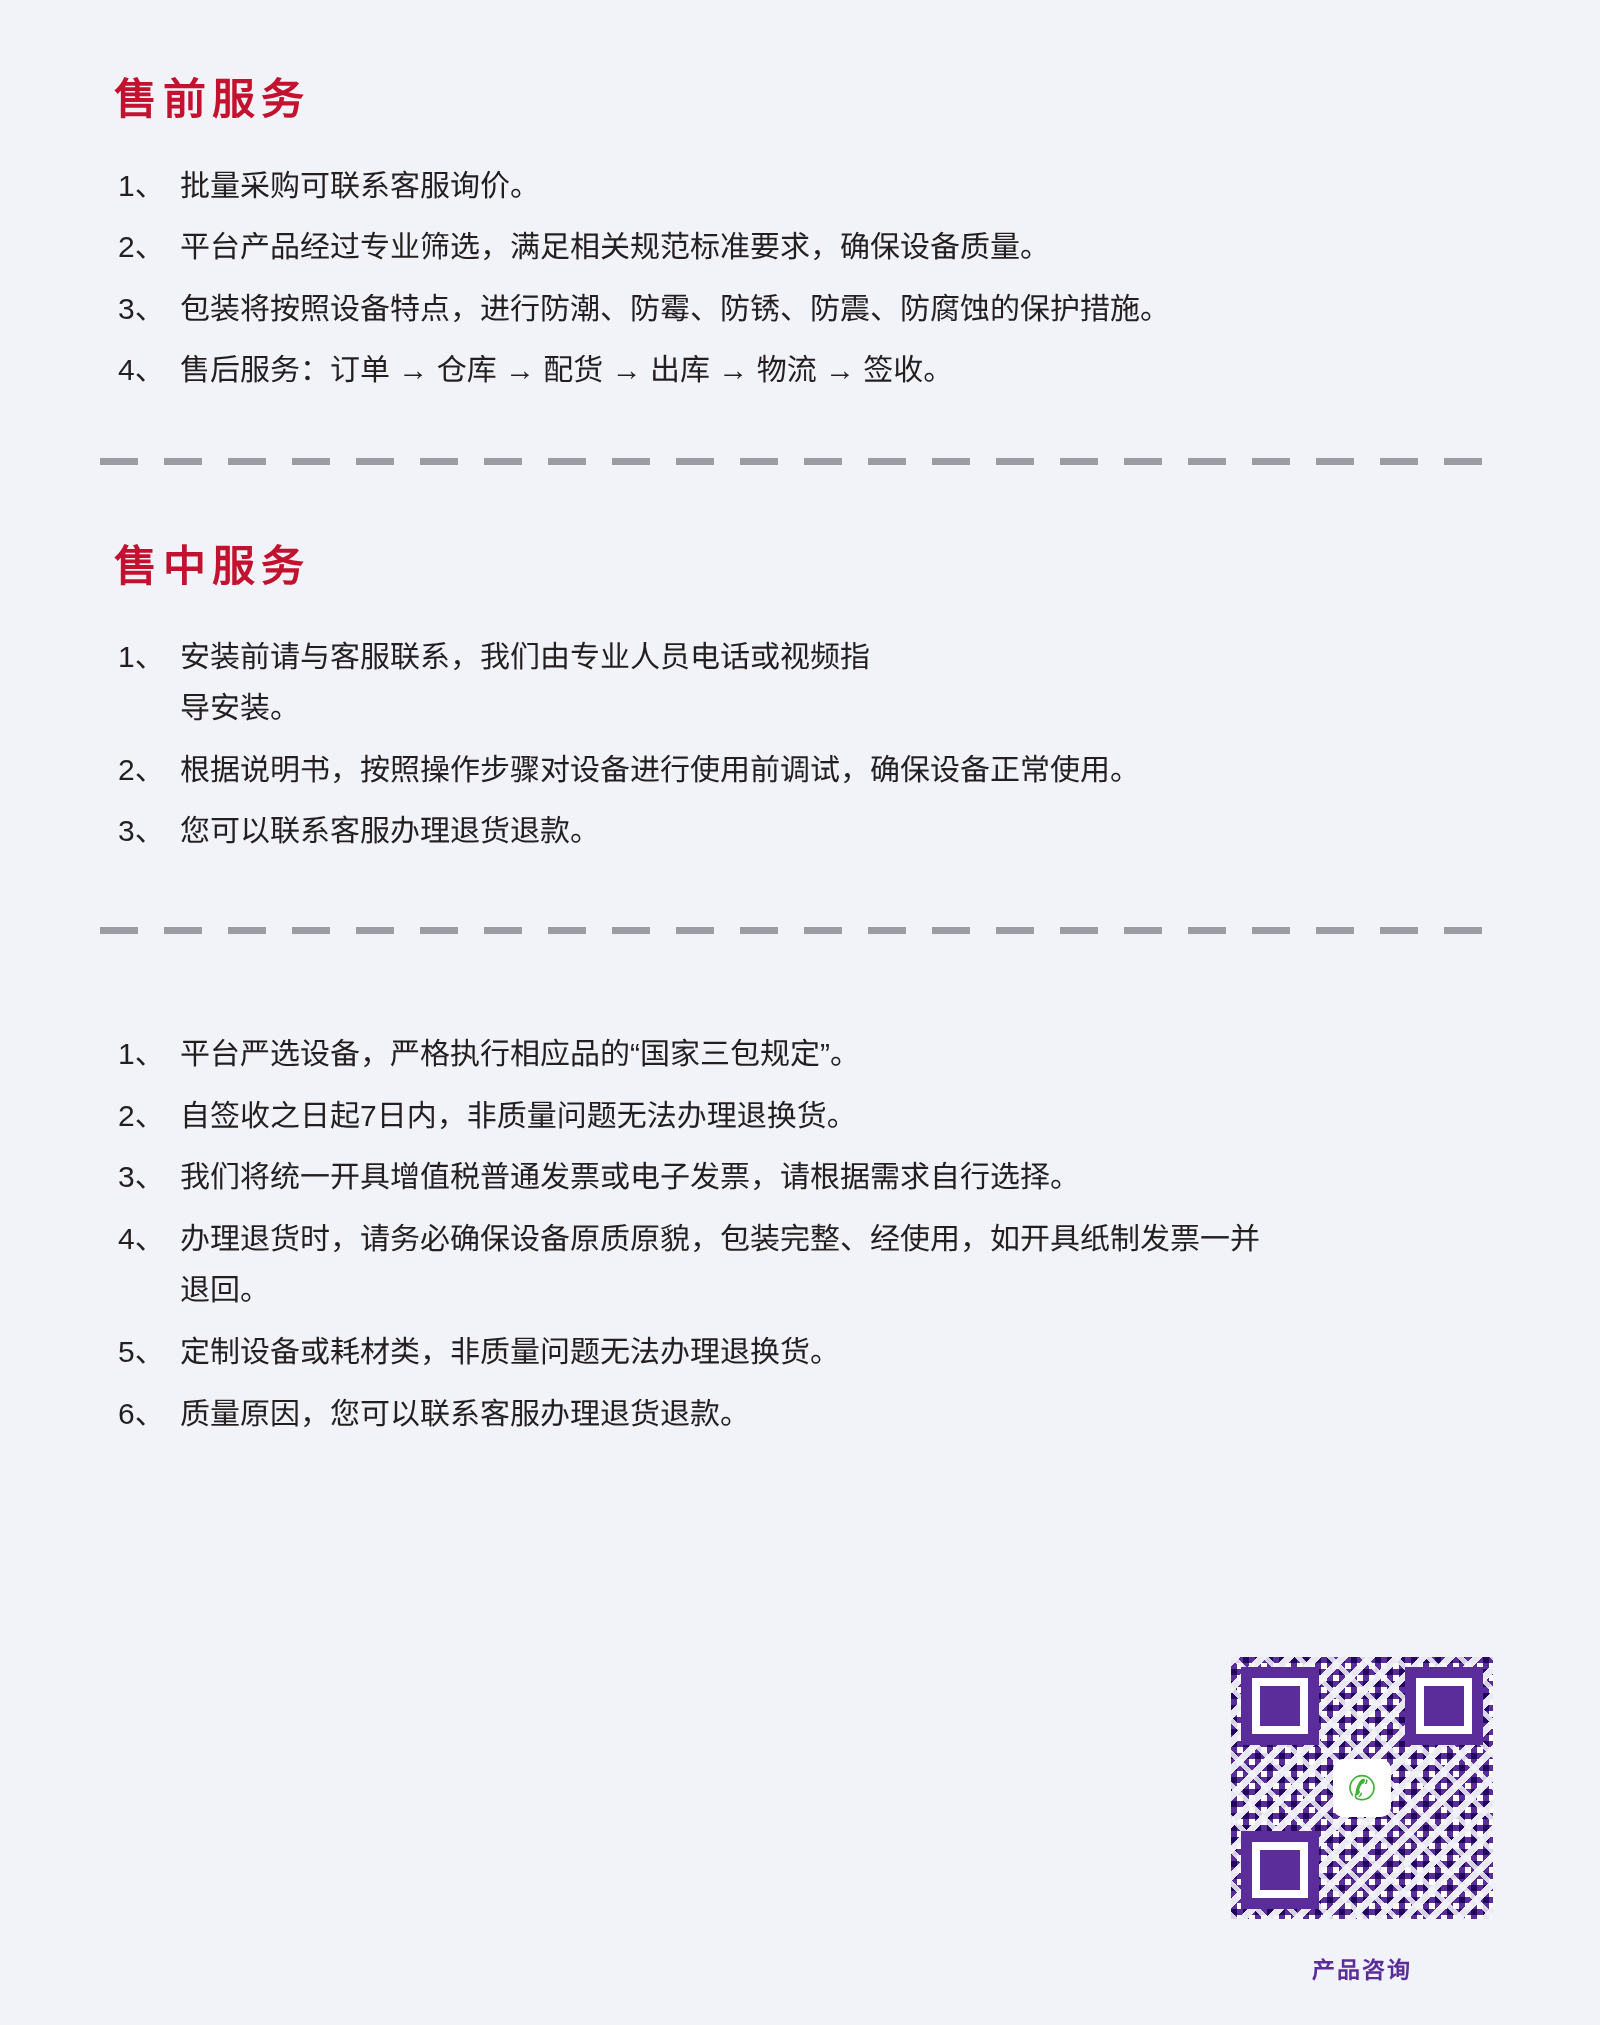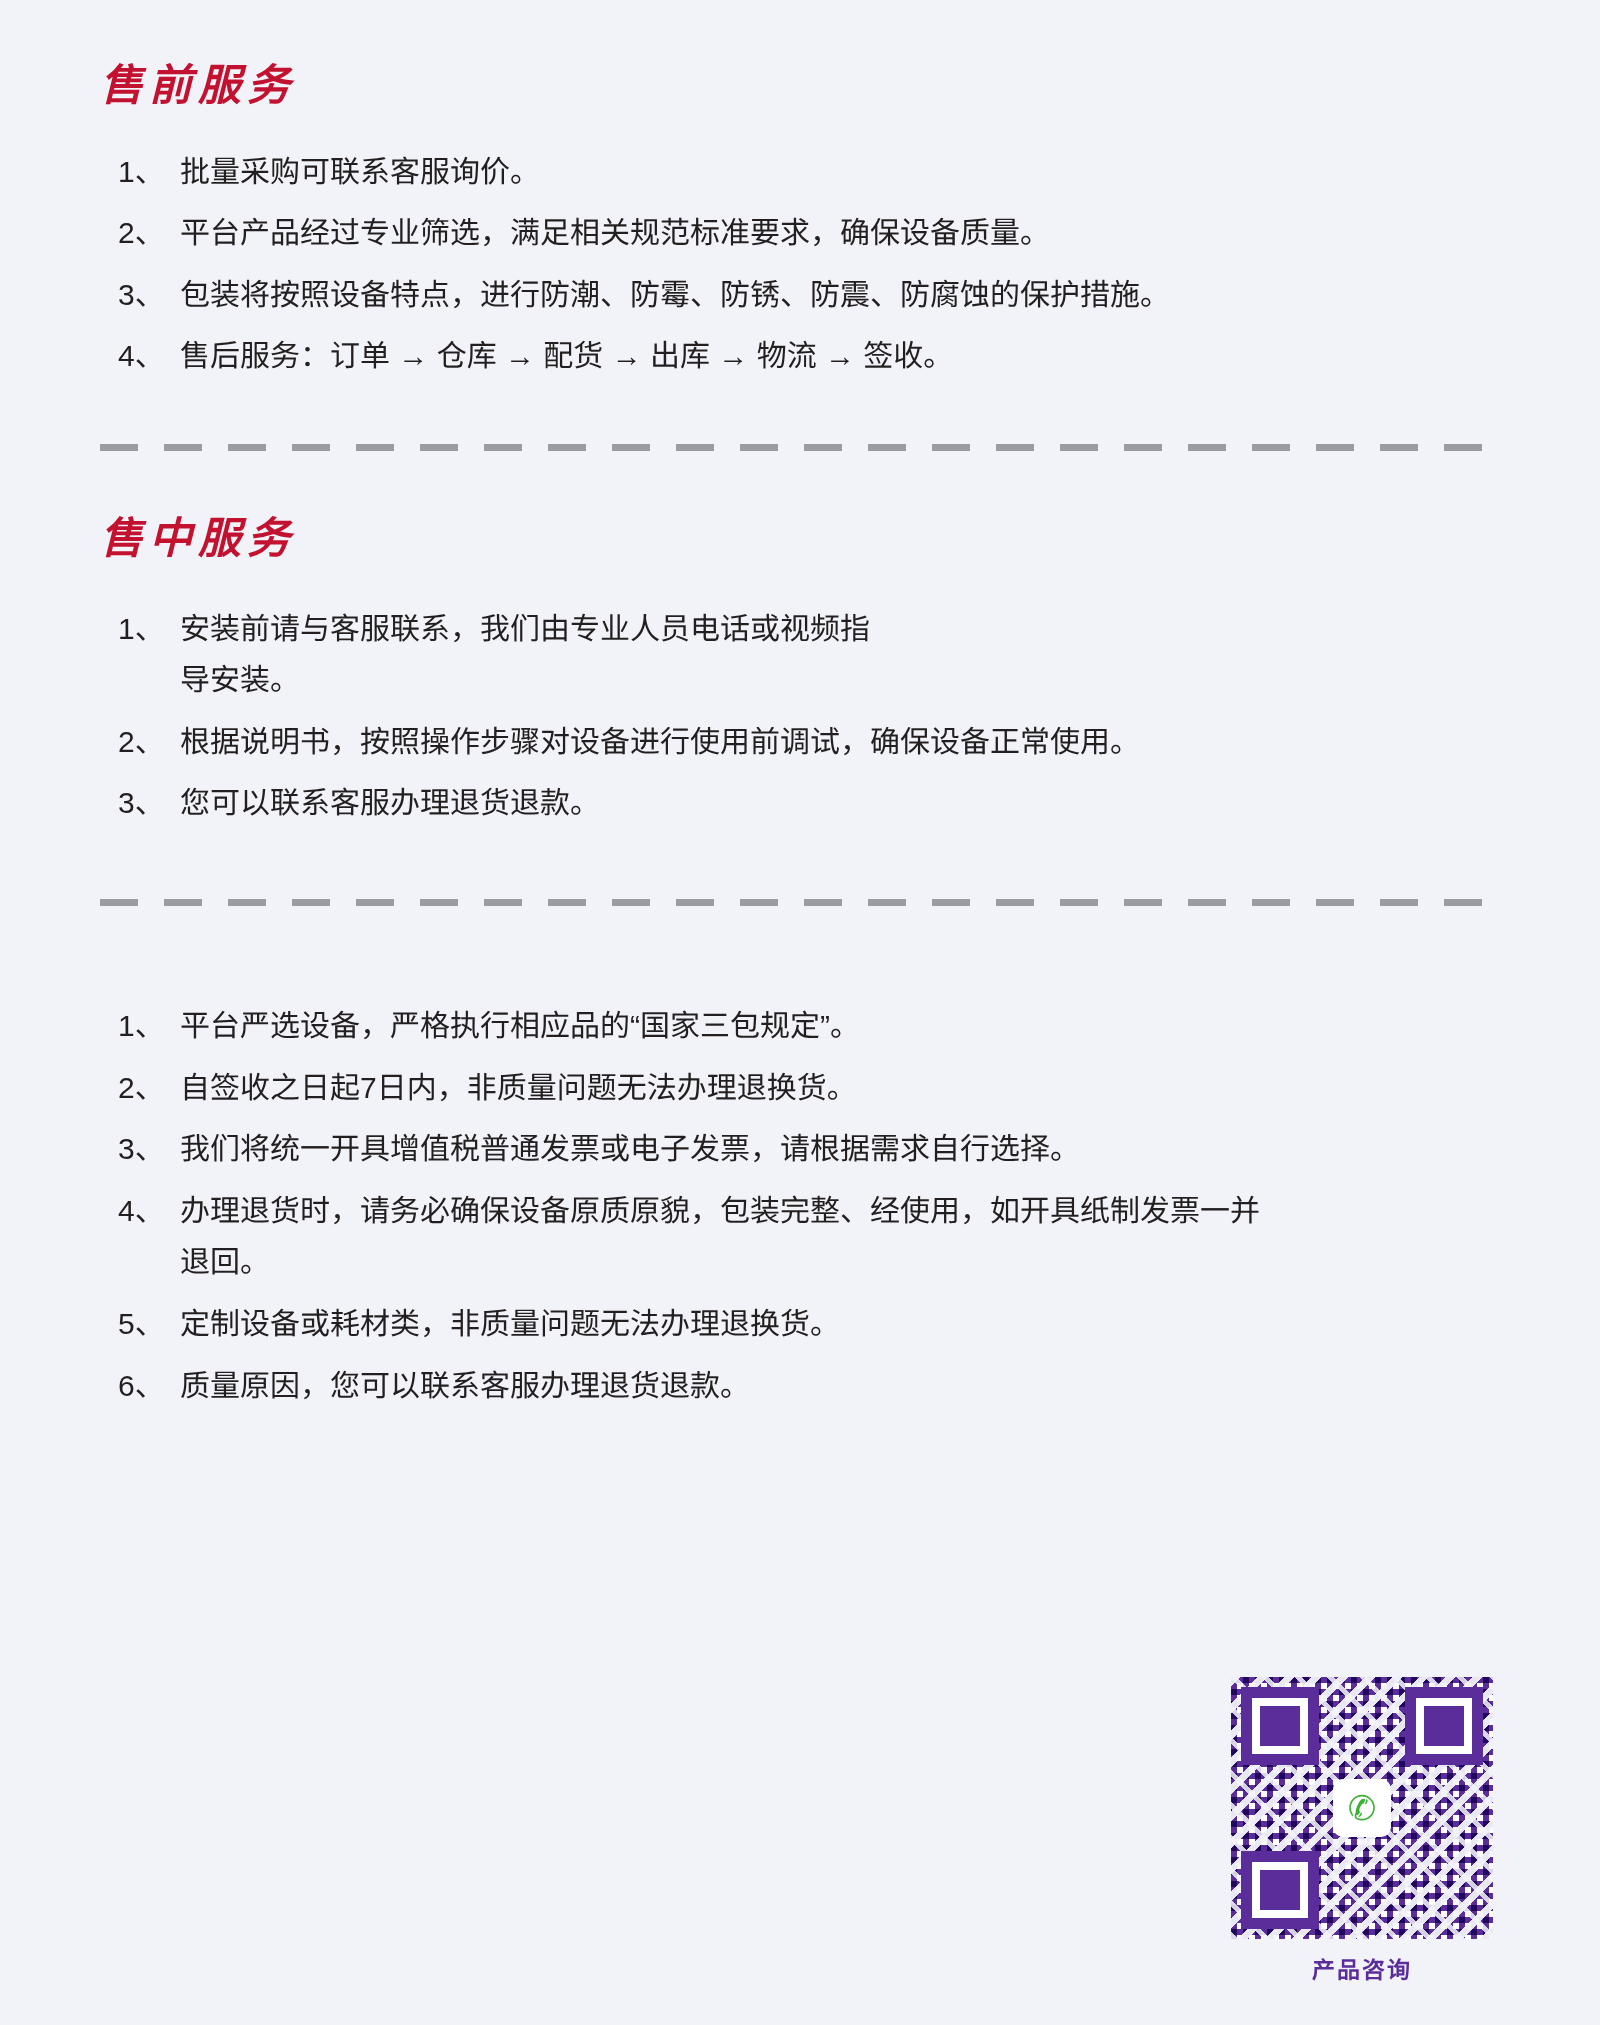--- a/index.html
+++ b/index.html
@@ -22,23 +22,22 @@
     padding: 0 100px;
   }
   .section {
     position: relative;
   }
   .section-title {
     color: #c21230;
     font-size: 43px;
     font-weight: bold;
     letter-spacing: 6px;
-    margin: 0;
+    margin: 14px;
     line-height: 1.2;
-    font-style: italic;
   }
   .s1 { padding-top: 60px; }
   .s2 { padding-top: 62px; }
   .s3 { padding-top: 62px; }
 
   .list {
     list-style: none;
     margin: 0;
     padding: 0 0 0 18px;
   }
@@ -149,21 +148,21 @@
     display: flex;
     align-items: center;
     justify-content: center;
   }
   .qr-logo span {
     font-size: 34px;
     line-height: 1;
     color: #3eb135;
   }
   .qr-caption {
-    margin-top: 12px;
+    margin-top: 32px;
     color: #5b2d9b;
     font-size: 23px;
     font-weight: bold;
     letter-spacing: 2px;
   }
 </style>
 </head>
 <body>
 
 <div class="page">

